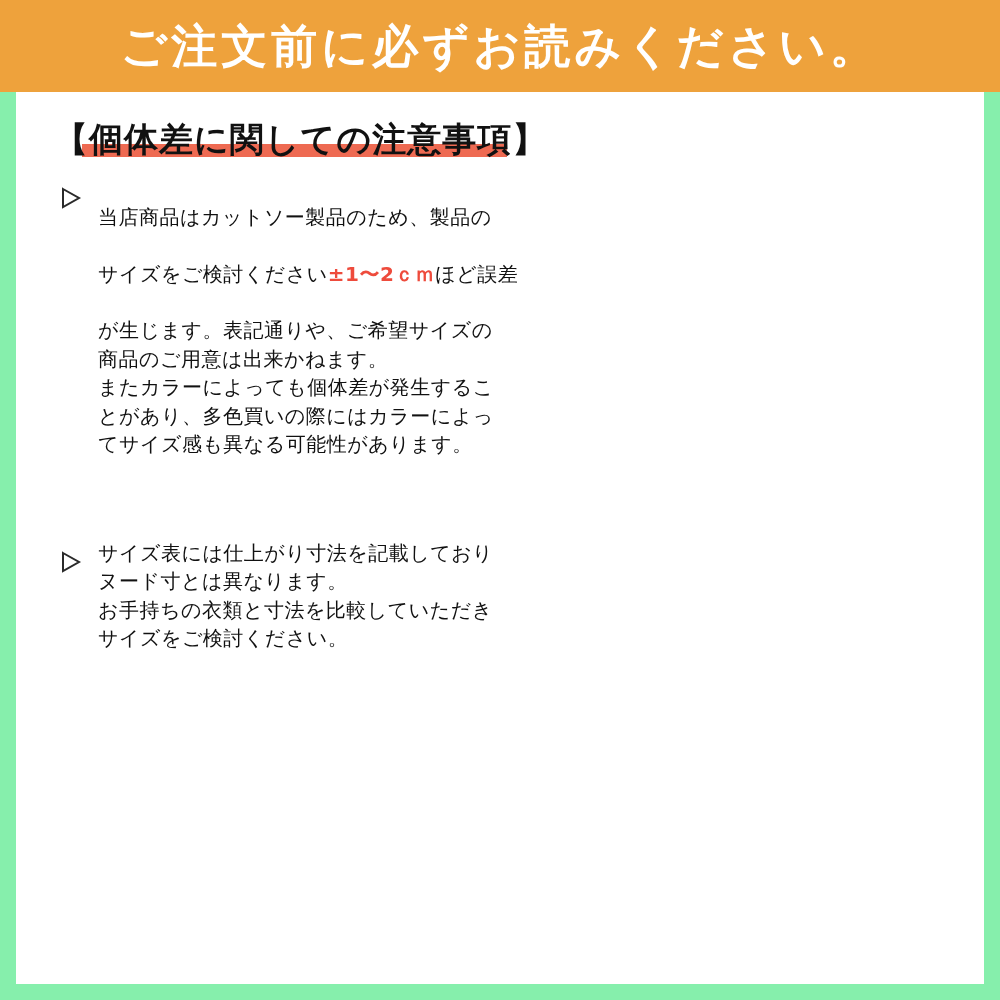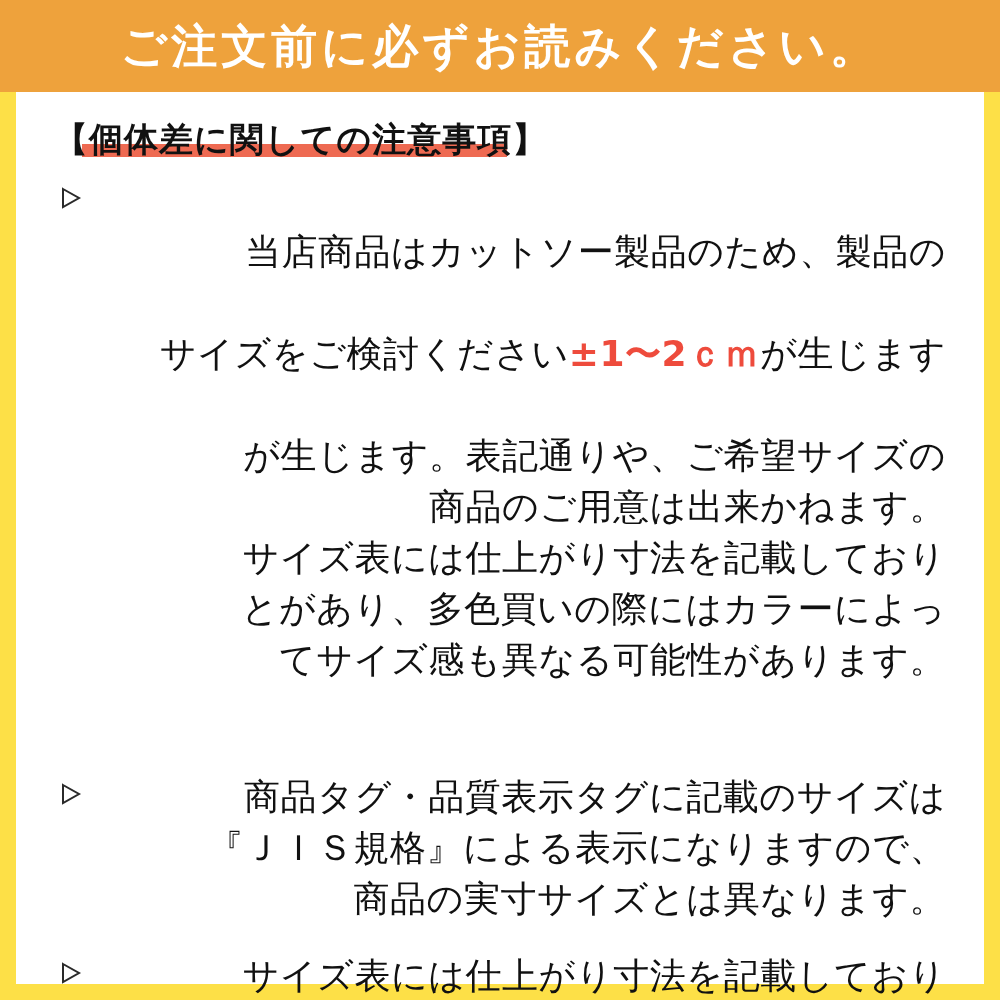--- a/index.html
+++ b/index.html
@@ -11,21 +11,21 @@
     height: 1000px;
     background: #eea23c;
     font-family: "DejaVu Sans", "Liberation Sans", sans-serif;
     overflow: hidden;
   }
   .page {
     position: relative;
     width: 1000px;
     height: 1000px;
     box-sizing: border-box;
-    background: #fde047;
+    background: #86efac;
   }
   .header-band {
     height: 92px;
     display: flex;
     align-items: center;
     justify-content: center;
     background: #eea23c;
   }
   .header-title {
     color: #ffffff;
@@ -36,21 +36,21 @@
     white-space: nowrap;
   }
   .sheet {
     position: absolute;
     left: 16px;
     top: 92px;
     width: 968px;
     height: 892px;
     background: #ffffff;
     box-sizing: border-box;
-    padding: 26px 38px 10px 38px;
+    padding: 26px 22px 10px 38px;
   }
   .section-heading {
     font-size: 34px;
     font-weight: 700;
     color: #111111;
     letter-spacing: 1px;
     line-height: 1.25;
     position: relative;
     display: inline-block;
     margin: 0 0 6px 0;
@@ -79,26 +79,25 @@
     width: 44px;
     padding-top: 12px;
     text-align: left;
     font-size: 26px;
     color: #2a2a2a;
     line-height: 1;
   }
   .tri svg { display: block; margin-left: 6px; }
   .bullet-text {
     flex: 1 1 auto;
-    font-size: 36px;
+    font-size: 20px;
     line-height: 1.42;
     color: #111111;
     letter-spacing: 0.5px;
     white-space: pre-line;
-    text-align: right;
   }
   .bullet-text .hl {
     color: #ee4b3c;
     font-weight: bold;
   }
   #b1-line2 {
     white-space: nowrap;
   }
   .spacer-lg { height: 26px; }
   .spacer-md { height: 18px; }
@@ -121,43 +120,33 @@
     </div>
 
     <div class="bullet-block">
       <div class="tri">
         <svg width="22" height="22" viewBox="0 0 22 22" aria-hidden="true">
           <path d="M3 2 L19 11 L3 20 Z" fill="none" stroke="#2a2a2a" stroke-width="2"></path>
         </svg>
       </div>
       <div class="bullet-text">
         <div>当店商品はカットソー製品のため、製品の</div>
-        <div id="b1-line2"><span>サイズをご検討ください</span><span class="hl">±1〜2ｃｍ</span><span>が生じます</span></div>
+        <div id="b1-line2"><span>サイズをご検討ください</span><span class="hl">±1〜2ｃｍ</span><span>ほど誤差</span></div>
         <div>が生じます。表記通りや、ご希望サイズの
 商品のご用意は出来かねます。
-サイズ表には仕上がり寸法を記載しており
+またカラーによっても個体差が発生するこ
 とがあり、多色買いの際にはカラーによっ
 てサイズ感も異なる可能性があります。</div>
       </div>
     </div>
 
     <div class="spacer-lg"></div>
 
     
 
-    <div class="bullet-block">
-      <div class="tri">
-        <svg width="22" height="22" viewBox="0 0 22 22" aria-hidden="true">
-          <path d="M3 2 L19 11 L3 20 Z" fill="none" stroke="#2a2a2a" stroke-width="2"></path>
-        </svg>
-      </div>
-      <div class="bullet-text">商品タグ・品質表示タグに記載のサイズは
-『ＪＩＳ規格』による表示になりますので、
-商品の実寸サイズとは異なります。</div>
-    </div>
 
     <div class="spacer-md"></div>
 
     <div class="bullet-block">
       <div class="tri">
         <svg width="22" height="22" viewBox="0 0 22 22" aria-hidden="true">
           <path d="M3 2 L19 11 L3 20 Z" fill="none" stroke="#2a2a2a" stroke-width="2"></path>
         </svg>
       </div>
       <div class="bullet-text">サイズ表には仕上がり寸法を記載しており

